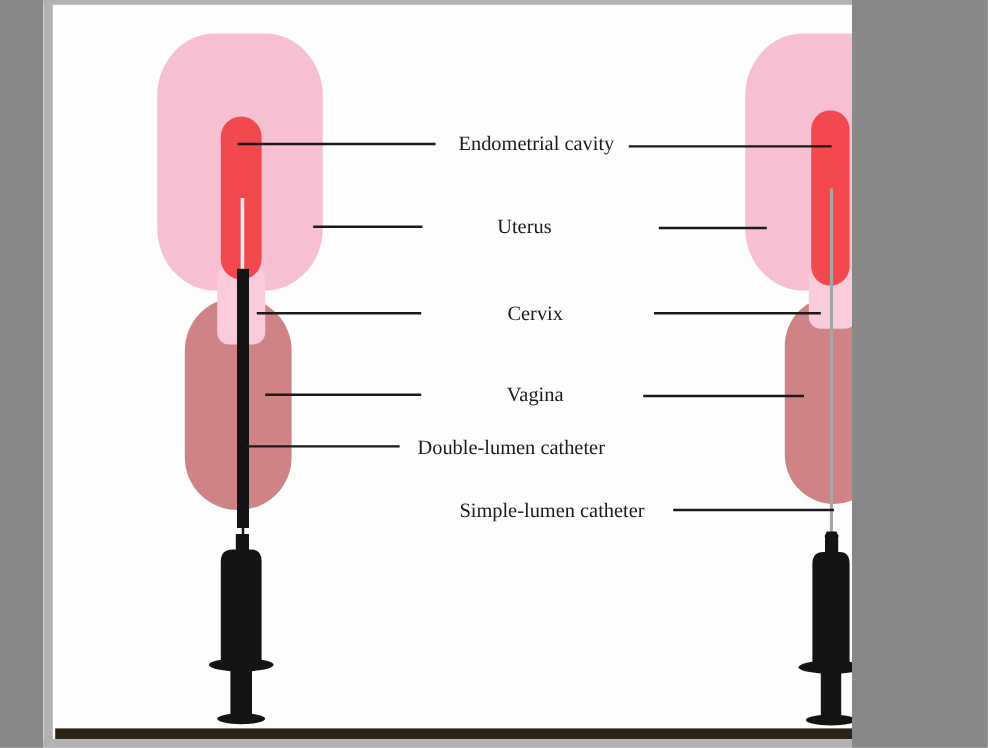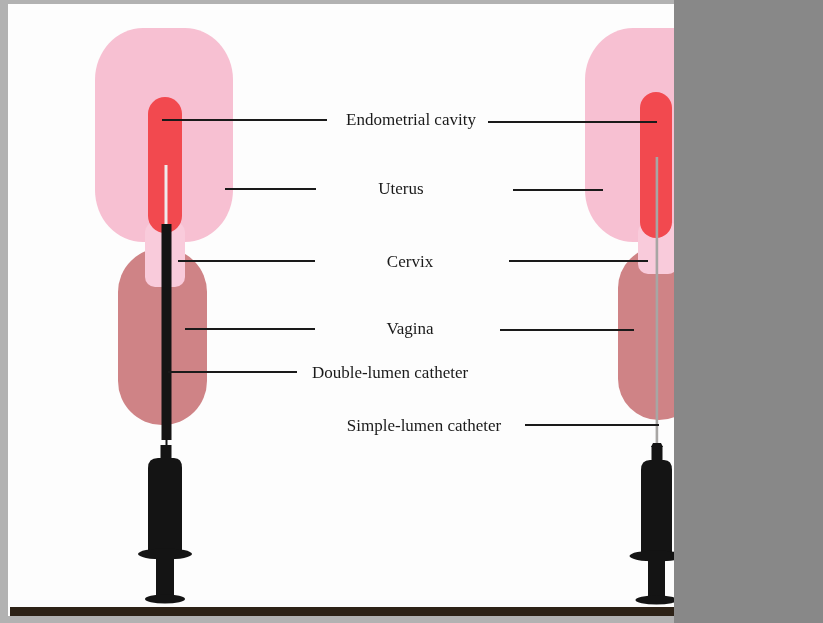--- a/index.html
+++ b/index.html
@@ -2,20 +2,21 @@
 <html style="--c-canvas: #fdfdfd; --c-uterus: #f7c0d2; --c-canal: #f9cbdb; --c-endometrium: #f2494f; --c-vagina: #cf8386; --c-catheter: #141414; --c-thin_catheter: #a8a6a4; --c-inner_lumen: #efecec; --c-line: #1a1a1a; --c-watermark: #35302a; --c-frame_gray: #b2b2b2; --c-frame_dark: #2d2217;"><head>
 <meta charset="utf-8">
 <style>
   html,body{margin:0;padding:0;background:#888;}
   .stage{
     position:relative;
     width:674px;height:623px;
     overflow:hidden;
     background:var(--c-canvas,#fdfdfd);
     font-family:"Liberation Serif", serif;
+    margin-left:36px;
   }
   svg{display:block;}
   .label{
     font-family:"Liberation Serif", serif;
     font-size:17px;
     fill:var(--c-line,#1a1a1a);
   }
   .watermark{
     font-family:"DejaVu Sans", sans-serif;
     font-size:20px;

